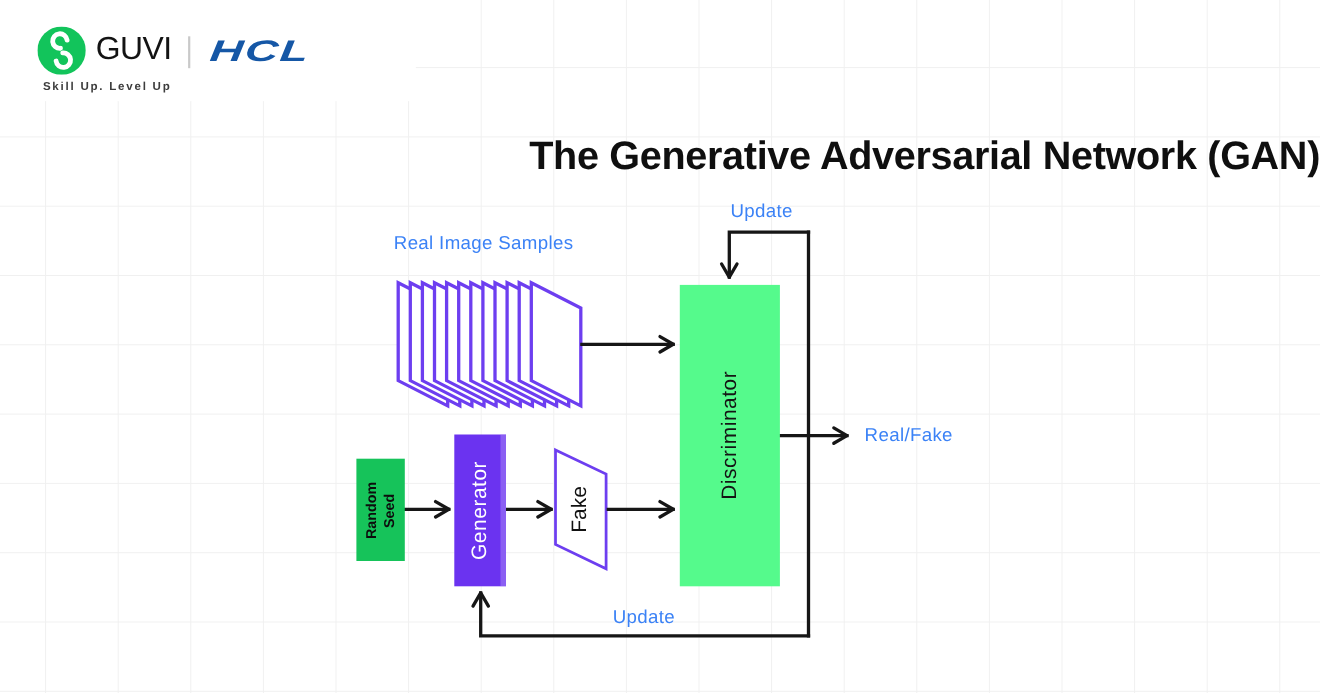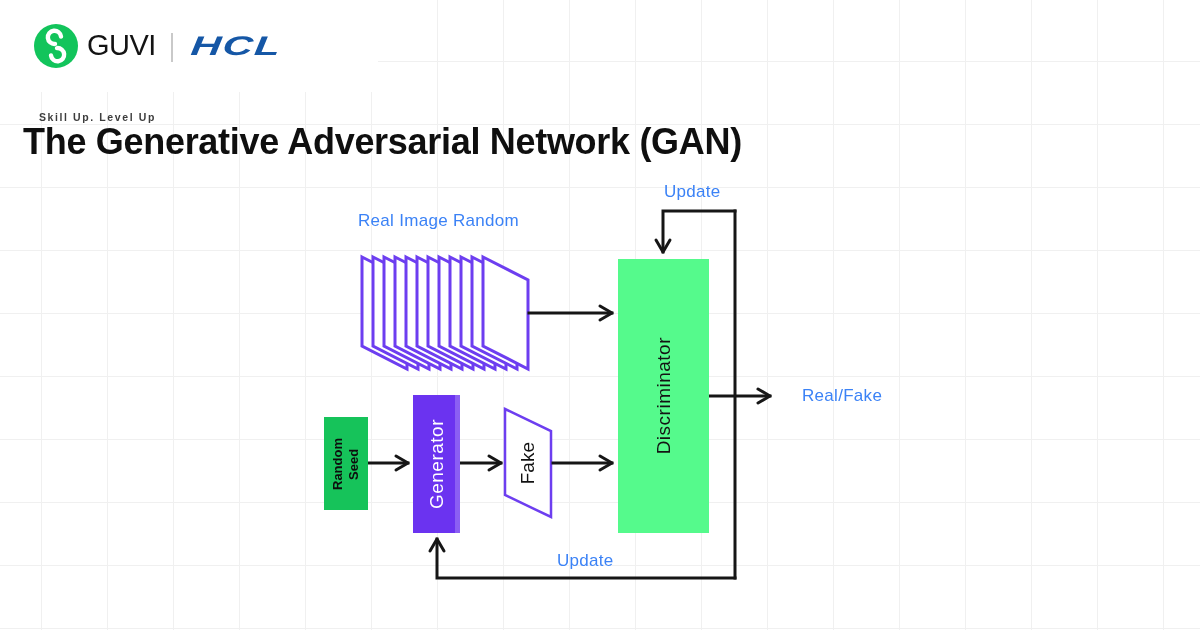--- a/index.html
+++ b/index.html
@@ -15,30 +15,30 @@
     color:#111;
   }
   .abs{position:absolute;}
   
   .logo-mask{left:0;top:0;width:378px;height:92px;background:#ffffff;}
   .guvi-icon{left:34px;top:24px;width:44px;height:44px;}
   .brand{left:87px;top:29px;font-size:29px;font-weight:normal;letter-spacing:-0.5px;color:#131313;}
   .logo-divider{left:171px;top:33px;width:2px;height:29px;background:#c9c9c9;}
   .hcl{left:191px;top:31px;font-size:27px;font-weight:bold;font-style:italic;
        color:var(--hcl-blue);transform:scaleX(1.55) skewX(-4deg);transform-origin:left center;letter-spacing:1px;}
-  .tagline{left:39px;top:73px;font-size:10.5px;font-weight:600;letter-spacing:1.6px;color:#3d3d3d;margin-top:38px;}
+  .tagline{left:39px;top:73px;font-size:10.5px;font-weight:600;letter-spacing:1.6px;color:#3d3d3d;}
   
-  .title{left:0;right:0;top:121px;text-align:left;font-size:36px;font-weight:bold;
-         letter-spacing:-0.3px;color:#0f0f0f;margin-left:23px;}
+  .title{left:0;right:0;top:121px;text-align:right;font-size:36px;font-weight:bold;
+         letter-spacing:-0.3px;color:#0f0f0f;}
   
   .dlabel{font-size:17px;color:#3b82f6;letter-spacing:0.3px;white-space:nowrap;}
   .lbl-samples{left:358px;top:211px;}
   .lbl-update-top{left:664px;top:182px;}
   .lbl-update-bottom{left:557px;top:551px;}
-  .lbl-realfake{left:786px;top:386px;margin-left:16px;}
+  .lbl-realfake{left:786px;top:386px;}
   
   .node{display:flex;align-items:center;justify-content:center;}
   .vtext{writing-mode:vertical-rl;transform:rotate(180deg);white-space:pre-line;text-align:center;}
   .random-seed{left:324px;top:417px;width:44px;height:93px;background:var(--seed-green);}
   .random-seed .vtext{font-size:13px;font-weight:600;color:#0d0d0d;line-height:1.25;}
   .generator{left:413px;top:395px;width:47px;height:138px;background:var(--purple);
              box-shadow:inset -5px 0 0 rgba(255,255,255,0.22);}
   .generator .vtext{font-size:19px;color:#ffffff;letter-spacing:0.5px;}
   .discriminator{left:618px;top:259px;width:91px;height:274px;background:var(--mint-green);}
   .discriminator .vtext{font-size:19px;color:#141414;letter-spacing:0.5px;}
@@ -110,16 +110,16 @@
 <div class="abs node generator">
   <span class="vtext">Generator</span>
 </div>
 <div class="abs node discriminator">
   <span class="vtext">Discriminator</span>
 </div>
 <div class="abs node fake-label">
   <span class="vtext">Fake</span>
 </div>
 
-<div class="abs dlabel lbl-samples">Real Image Random</div>
+<div class="abs dlabel lbl-samples">Real Image Samples</div>
 <div class="abs dlabel lbl-update-top">Update</div>
 <div class="abs dlabel lbl-update-bottom">Update</div>
 <div class="abs dlabel lbl-realfake">Real/Fake</div>
 
 </body></html>

